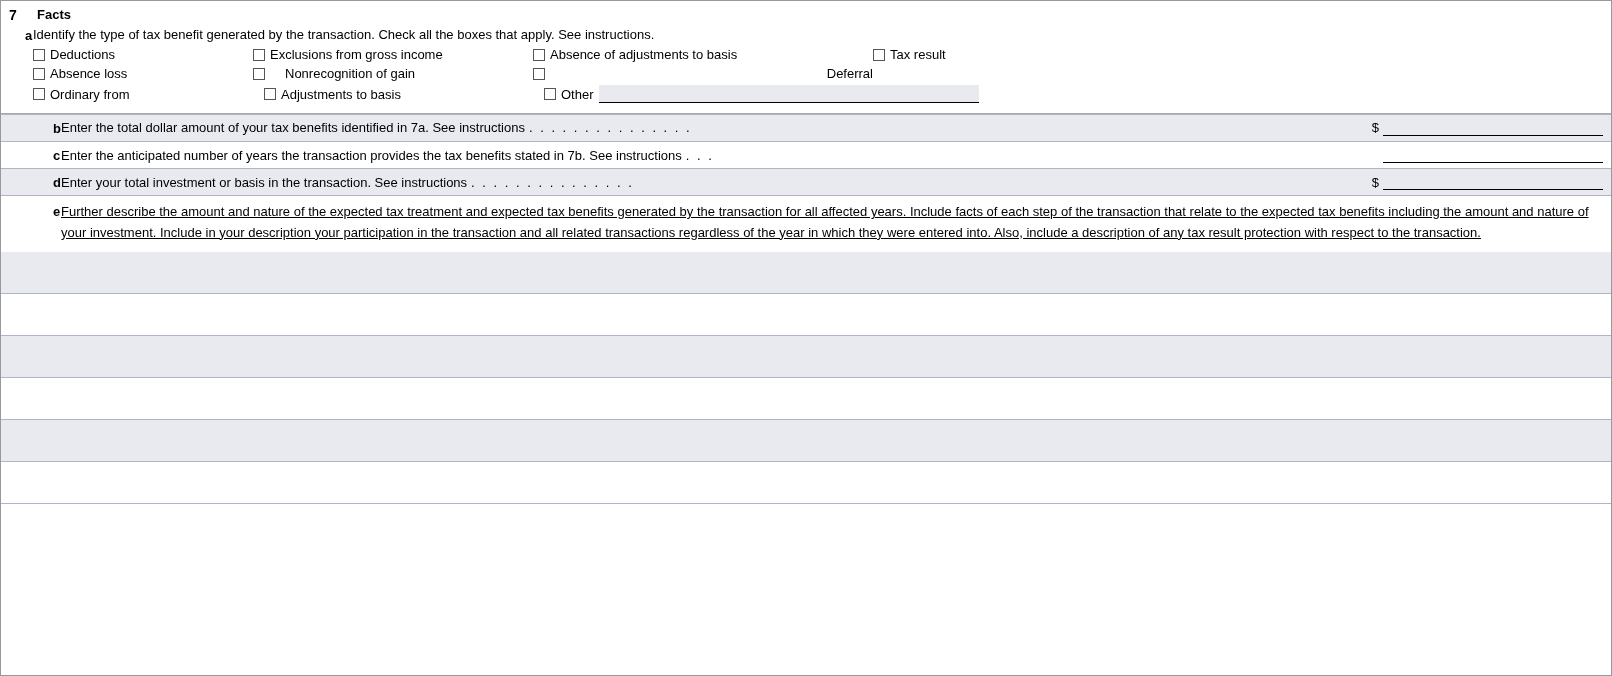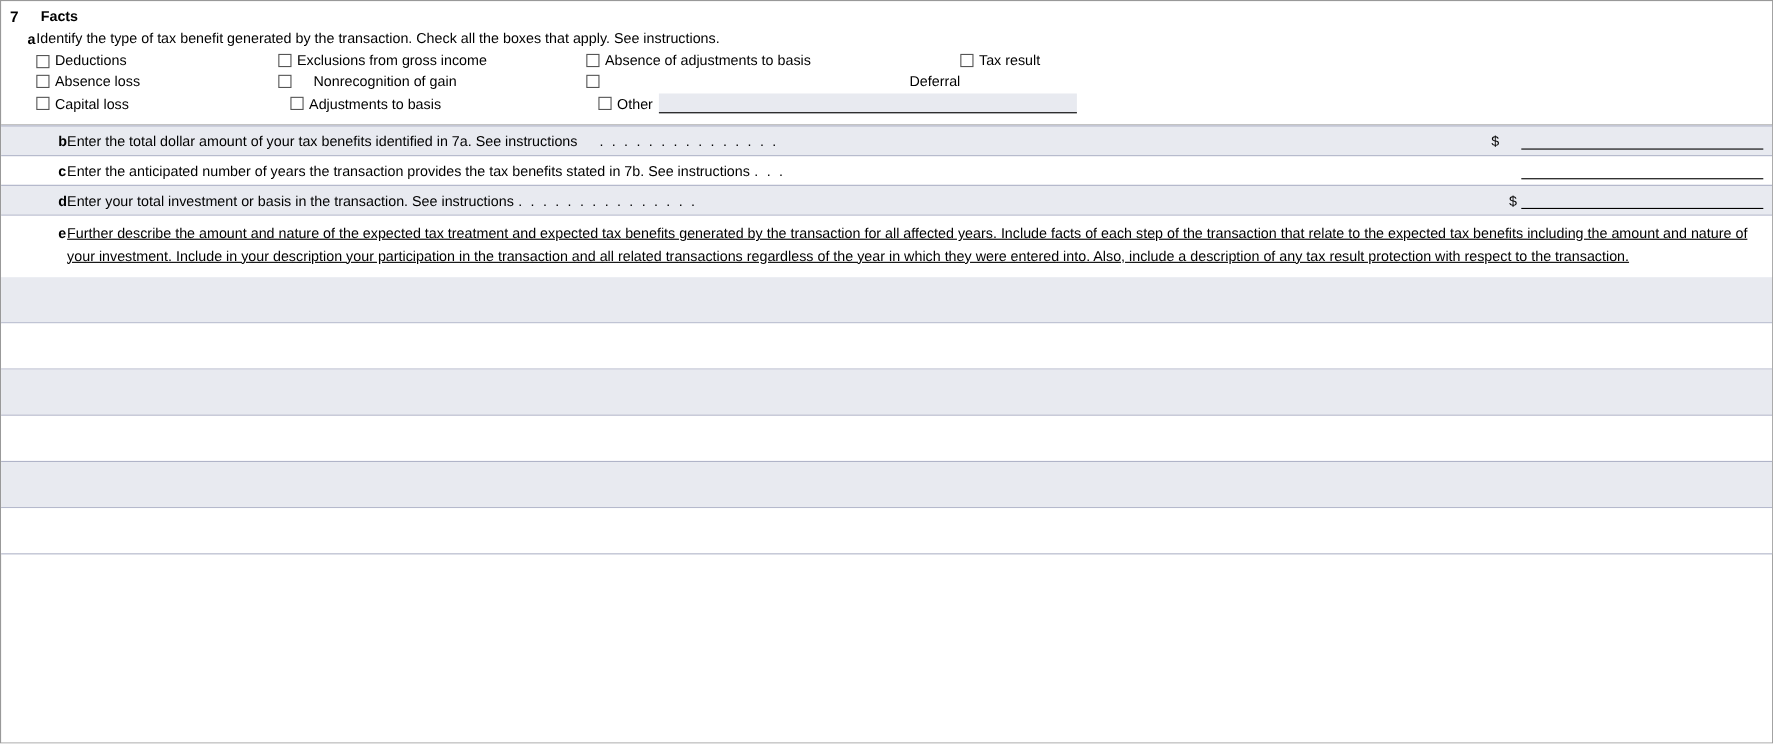--- a/index.html
+++ b/index.html
@@ -112,21 +112,21 @@
       <span class="num-label">7</span>
       <strong>Facts</strong>
     </div>
 
     <div style="display:flex; align-items:flex-start; margin-bottom:4px;">
       <span class="letter-label" style="padding-left:16px;">a</span>
       <div class="row-7a">
         <div class="row-7a-title">Identify the type of tax benefit generated by the transaction. Check all the boxes that apply. See instructions.</div>
 
         <div style="display:flex; align-items:center; gap:0; margin-bottom:4px;">
-          <div class="checkbox-item" style="min-width:220px;align-items:flex-end;">
+          <div class="checkbox-item" style="min-width:220px;">
             <input type="checkbox" style="">
             <span>Deductions</span>
           </div>
           <div class="checkbox-item" style="min-width:280px;">
             <input type="checkbox" style="">
             <span>Exclusions from gross income</span>
           </div>
           <div class="checkbox-item" style="min-width:340px;">
             <input type="checkbox" style="">
             <span>Absence of adjustments to basis</span>
@@ -148,42 +148,42 @@
           </div>
           <div class="checkbox-item" style="min-width:340px;justify-content:space-between;">
             <input type="checkbox" style="">
             <span>Deferral</span>
           </div>
         </div>
 
         <div style="display:flex; align-items:center; gap:0; margin-bottom:6px;">
           <div class="checkbox-item" style="min-width:220px;">
             <input type="checkbox" style="">
-            <span>Capital loss</span>
+            <span>Ordinary from</span>
           </div>
           <div class="checkbox-item" style="min-width:280px;margin-left:11px;">
             <input type="checkbox" style="">
             <span>Adjustments to basis</span>
           </div>
           <div class="other-row">
             <div class="checkbox-item">
               <input type="checkbox" style="">
               <span>Other</span>
             </div>
             <input type="text" class="other-input" style="">
           </div>
         </div>
       </div>
     </div>
   </div>
 
   <div style="display:flex; align-items:center; border-top:1px solid #b0b4c8; padding:5px 8px; background:#e8eaf0;">
     <span style="font-weight:bold; min-width:28px;"></span>
     <span style="font-weight:bold; min-width:24px; padding-left:16px;">b</span>
-    <div style="flex:1; display:flex; align-items:center;gap:16px;">
+    <div style="flex:1; display:flex; align-items:flex-start;">
       <span>Enter the total dollar amount of your tax benefits identified in 7a. See instructions</span>
       <span style="margin-left:4px; letter-spacing:2px; flex:1;">. . . . . . . . . . . . . . .</span>
       <span class="dollar-sign">$</span>
       <input type="text" class="answer-line" style="">
     </div>
   </div>
 
   <div style="display:flex; align-items:center; border-top:1px solid #b0b4c8; padding:5px 8px; background:#fff;">
     <span style="font-weight:bold; min-width:28px;"></span>
     <span style="font-weight:bold; min-width:24px; padding-left:16px;">c</span>

